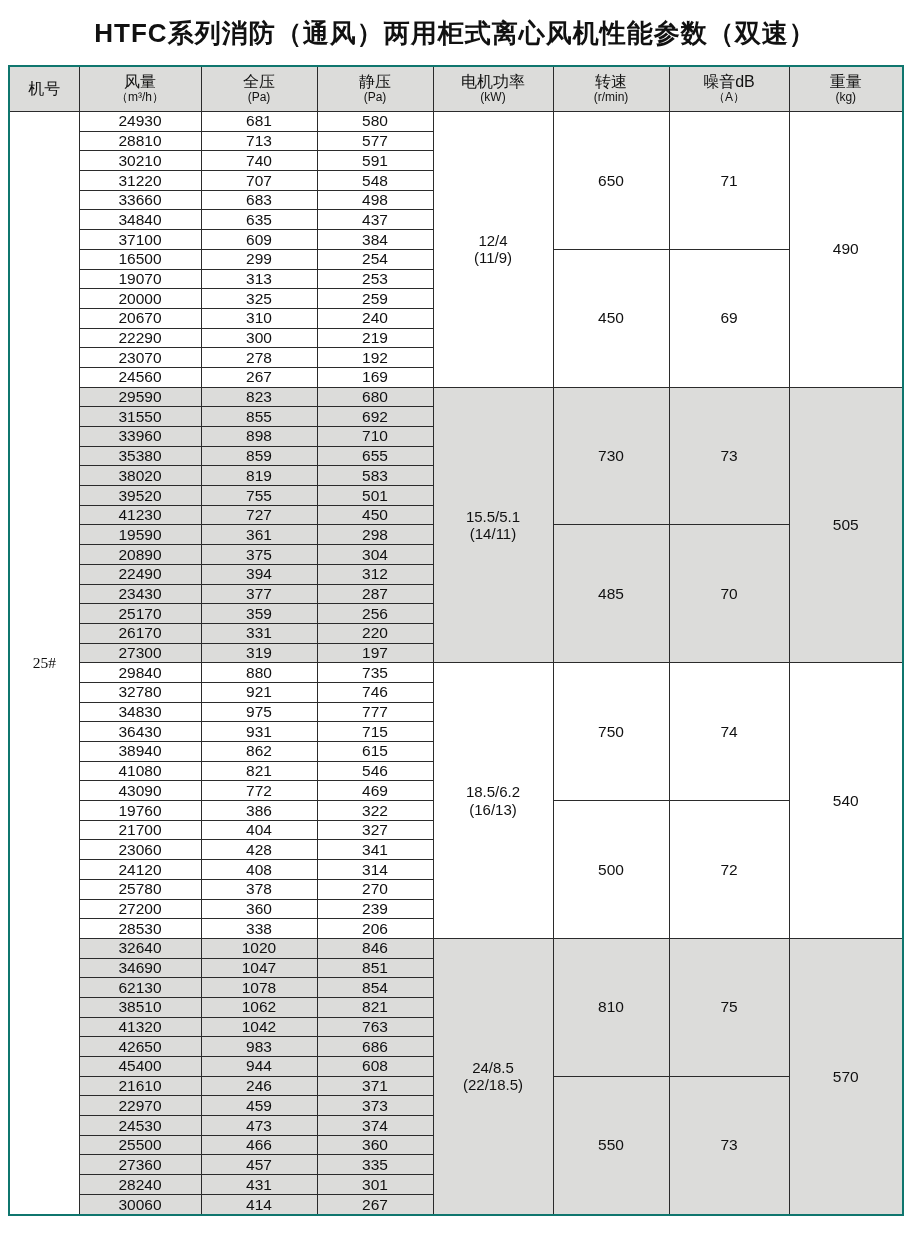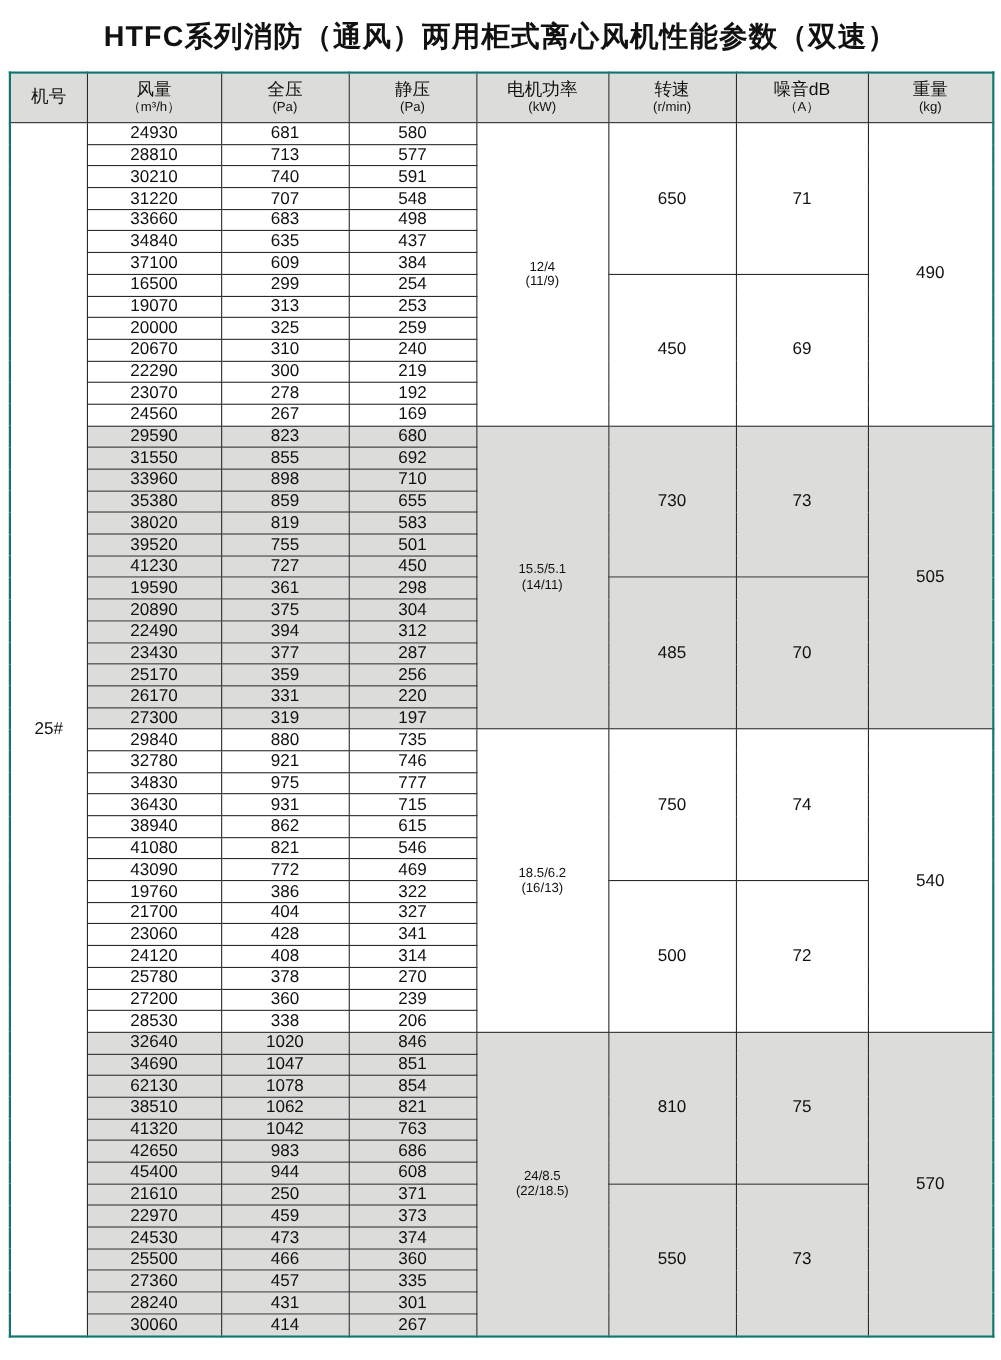--- a/index.html
+++ b/index.html
@@ -40,22 +40,22 @@
   }
   .perf thead th{
     height:44px;
     background:#dcdcda;
     font-weight:normal;
     font-size:16px;
   }
   .perf thead .h2{font-size:12px;}
   .perf tbody td{height:18px;}
   .perf tr.shaded td{background:#dcdcda;}
-  td.machine{background:#ffffff !important;font-size:16px;}
-  td.power div{font-size:12px;}
+  td.machine{background:#ffffff !important;font-size:16px;font-family:Liberation Serif, serif;}
+  td.power div{font-size:15px;}
   td.merged{font-size:15.5px;text-align:center;}
 </style>
 </head>
 <body>
 
 <div class="page">
   <div class="title">HTFC系列消防（通风）两用柜式离心风机性能参数（双速）</div>
 
   <table class="perf">
     <colgroup>
@@ -379,21 +379,21 @@
           <td>983</td>
           <td>686</td>
         </tr>
         <tr class="shaded">
           <td>45400</td>
           <td>944</td>
           <td>608</td>
         </tr>
         <tr class="shaded">
           <td>21610</td>
-          <td>250</td>
+          <td>246</td>
           <td>371</td>
           <td rowspan="7" class="merged">550</td>
           <td rowspan="7" class="merged">73</td>
         </tr>
         <tr class="shaded">
           <td>22970</td>
           <td>459</td>
           <td>373</td>
         </tr>
         <tr class="shaded">

